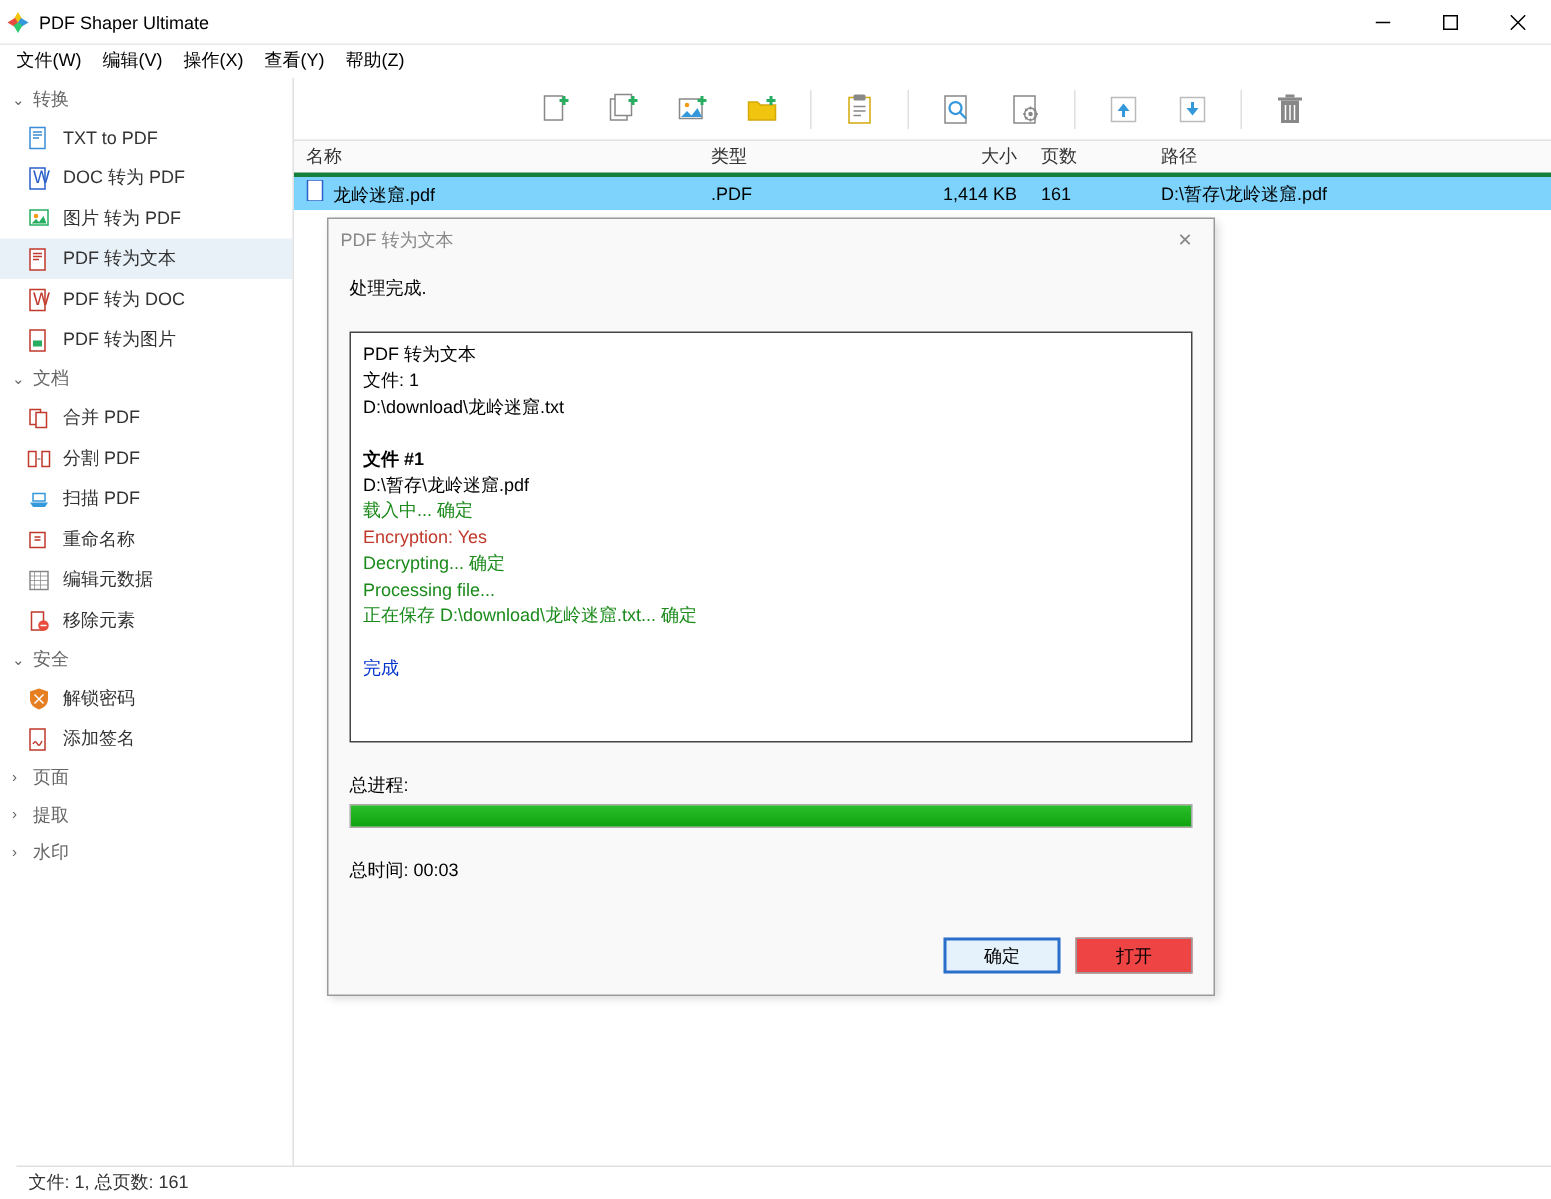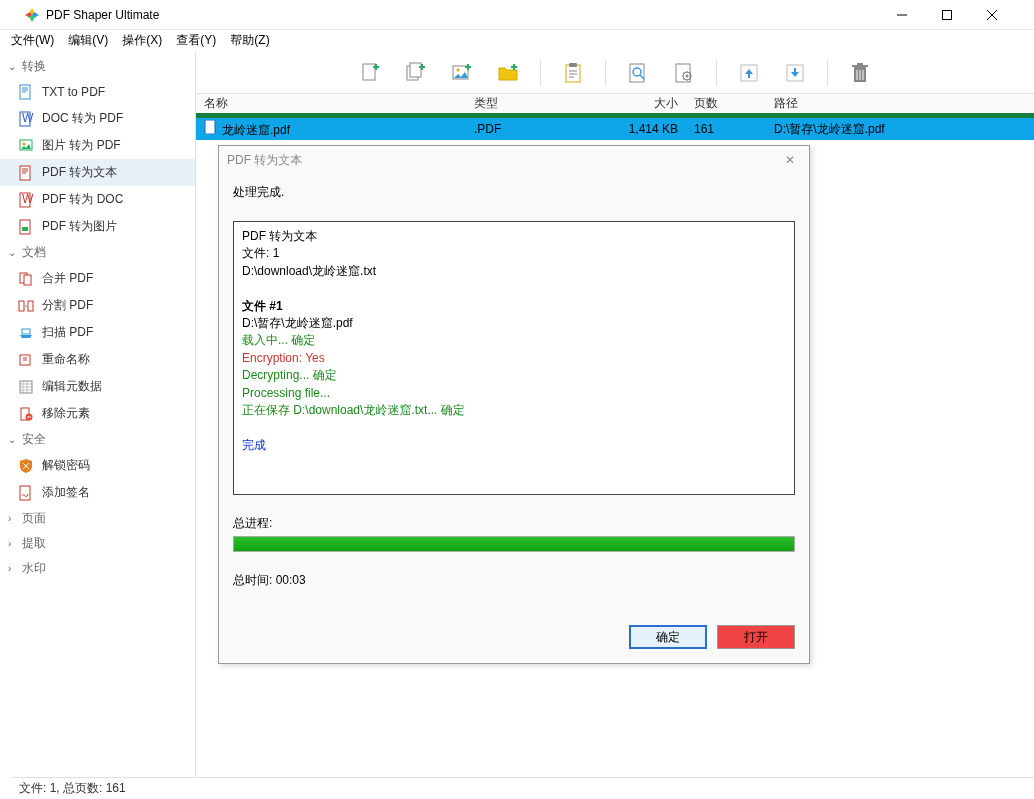--- a/index.html
+++ b/index.html
@@ -1,18 +1,18 @@
 <!DOCTYPE html>
 <html><head>
 <meta charset="utf-8">
 <style>
 * { box-sizing: border-box; margin: 0; padding: 0; font-family: "Microsoft YaHei", "Segoe UI", sans-serif; font-size: 12px; }
 body { background: #fff; width: 1034px; height: 799px; overflow: hidden; position: relative; }
 
-.titlebar { height: 30px; display: flex; align-items: center; padding: 0 20px; border-bottom: 1px solid #e8e8e8; }
+.titlebar { height: 30px; display: flex; align-items: center; padding: 0 0; border-bottom: 1px solid #e8e8e8; }
 .titlebar .logo { width: 16px; height: 16px; margin: 0 6px 0 4px; }
 .titlebar .title { flex: 1; font-size: 12px; }
 .win-controls { display: flex; }
 .win-btn { width: 45px; height: 29px; display: flex; align-items: center; justify-content: center; }
 .win-btn svg { width: 10px; height: 10px; }
 
 .menubar { height: 22px; display: flex; align-items: flex-start; padding: 0 4px; }
 .menu-item { padding: 2px 7px; }
 
 .body-area { display: flex; height: calc(799px - 30px - 22px - 22px); }
@@ -22,29 +22,29 @@
 .side-item { display: flex; align-items: center; padding: 5px 8px 5px 18px; }
 .side-item.active { background: #e8f0f8; }
 .side-item .ico { width: 16px; height: 16px; margin-right: 8px; display: flex; align-items:center; justify-content:center; }
 .side-item .lbl { color: #333; }
 
 .main { flex: 1; display: flex; flex-direction: column; }
 .toolbar { height: 42px; display: flex; align-items: center; justify-content: center; gap: 18px; border-bottom: 1px solid #e0e0e0; }
 .tool-btn { width: 28px; height: 28px; display:flex; align-items:center; justify-content:center; }
 .tool-sep { width: 1px; height: 26px; background: #e0e0e0; }
 
-.list-header { display: flex; height: 24px; align-items: center; border-bottom: 5px solid #15803d; background: #fafafa; }
+.list-header { display: flex; height: 24px; align-items: center; border-bottom: 3px solid #15803d; background: #fafafa; }
 .list-header > div { padding: 0 8px; color: #333; }
 .col-name { width: 270px; }
 .col-type { width: 120px; }
 .col-size { width: 100px; text-align: right; }
 .col-pages { width: 80px; }
 .col-path { flex: 1; }
 
-.list-row { display: flex; height: 22px; align-items: center; background: #0ea5e9; }
+.list-row { display: flex; height: 22px; align-items: center; background: #7dd3fc; }
 .list-row > div { padding: 0 8px; }
 .row-icon { width: 14px; height: 14px; margin-right: 4px; display:inline-flex; }
 
 .statusbar { position: absolute; bottom: 0; left: 11px; right: 0; height: 22px; border-top: 1px solid #e0e0e0; display: flex; align-items: center; padding: 0 8px; color: #333; }
 
 
 .dialog { position: absolute; left: 218px; top: 145px; width: 592px; background: #f9f9f9; border: 1px solid #9a9a9a; box-shadow: 2px 2px 6px rgba(0,0,0,.15); }
 .dlg-title { height: 28px; display: flex; align-items: center; padding: 0 8px; color: #888; }
 .dlg-title .close { margin-left: auto; color: #888; padding: 2px 6px; }
 .dlg-body { padding: 6px 14px 14px; }

